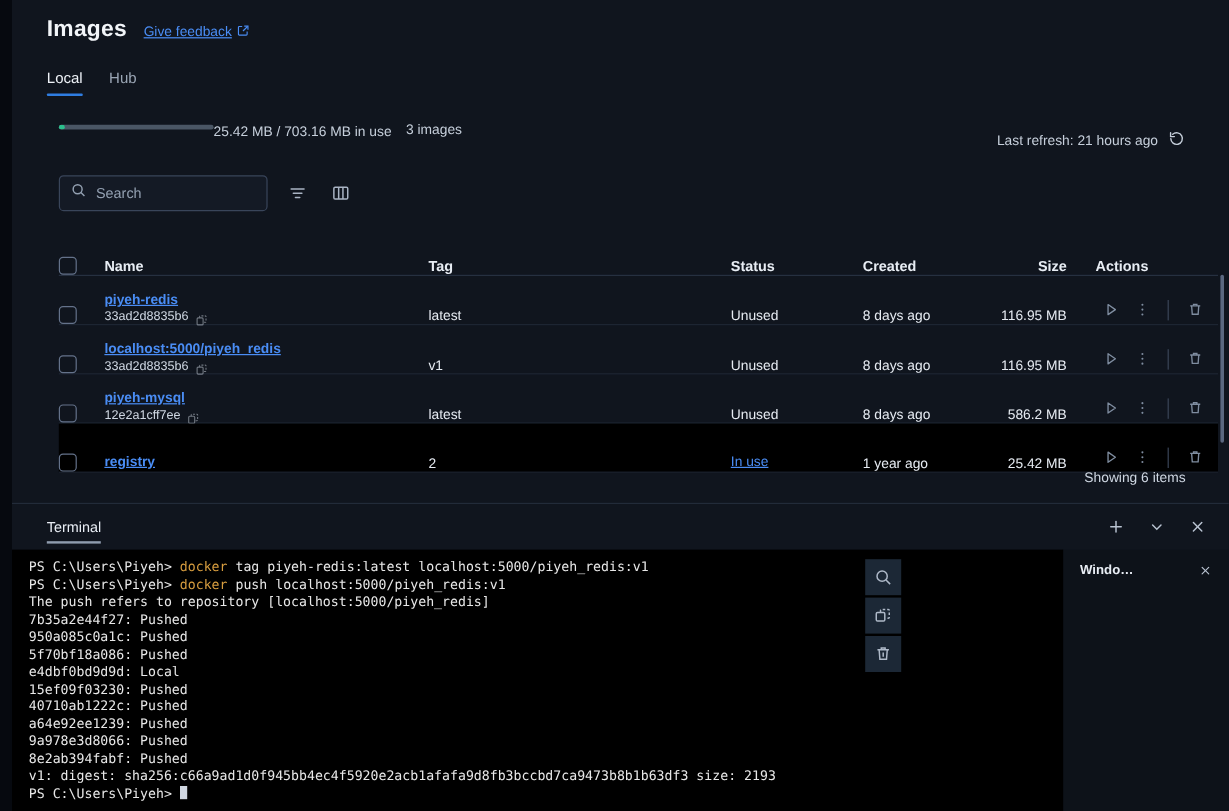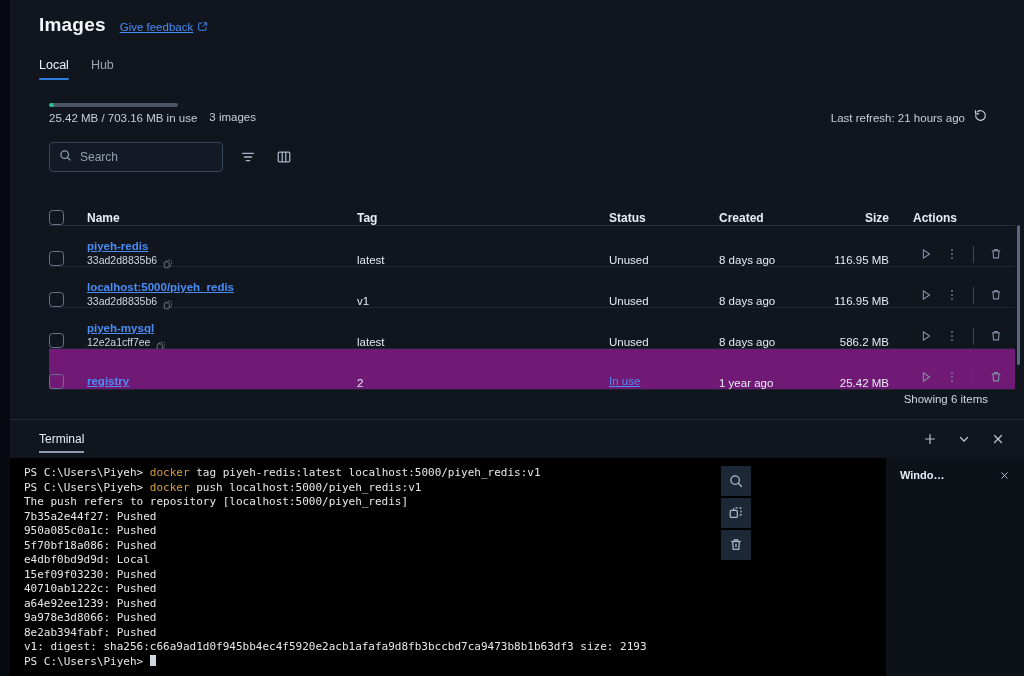--- a/index.html
+++ b/index.html
@@ -29,31 +29,31 @@
 
   .tabs { margin: 22px 0 0 29px; display: flex; gap: 22px; }
   .tab { font-size: 12.5px; color: #9aa5b4; padding-bottom: 8px; cursor: pointer; position: relative; }
   .tab.active { color: #eef2f7; }
   .tab.active::after {
     content: ""; position: absolute; left: 0; right: 0; bottom: 0;
     height: 2.5px; background: #2f7de1; border-radius: 2px;
   }
 
   .storage-row { margin: 23px 0 0 39px; display: flex; align-items: flex-end; gap: 12px; }
-  .storage-left { display: flex; flex-direction: column; gap: 5px; }
+  .storage-left { display: flex; flex-direction: row; }
   .bar { width: 129px; height: 4px; background: #4a5665; border-radius: 2px; overflow: hidden; position: relative; }
   .bar-fill { position: absolute; left: 0; top: 0; height: 100%; width: 5px; background: #2cbf8c; border-radius: 2px; }
   .storage-text { font-size: 11.5px; color: #c6cfdb; white-space: nowrap; }
   .images-count { font-size: 11.5px; color: #c6cfdb; padding-bottom: 1px; }
 
   .refresh { position: absolute; right: 36px; top: 108px; display: flex; align-items: center; gap: 8px; cursor: pointer; }
   .refresh-text { font-size: 11.5px; color: #c6cfdb; }
   .refresh svg { width: 15px; height: 15px; }
 
-  .toolbar { margin: 18px 0 0 39px; display: flex; align-items: center; gap: 14px; }
+  .toolbar { margin: 30px 0 0 39px; display: flex; align-items: center; gap: 14px; }
   .search-box {
     width: 174px; height: 30px; border: 1px solid #39455a; border-radius: 4px;
     background: #141a25; display: flex; align-items: center; padding: 0 9px; gap: 8px; cursor: text;
   }
   .search-box svg { width: 13px; height: 13px; flex: 0 0 13px; }
   .search-input {
     background: transparent; border: none; outline: none;
     font-family: "Liberation Sans", sans-serif; font-size: 12px; color: #e3e9f1; width: 100%;
   }
   .search-input::placeholder { color: #93a0b1; }
@@ -74,21 +74,21 @@
 
   .cb {
     width: 15px; height: 15px; border: 1.4px solid #64728a; border-radius: 3.5px;
     background: transparent; cursor: pointer;
   }
 
   .tbody { border-top: 1px solid #263040; }
   .trow.data {
     height: 41px; border-bottom: 1px solid #1d2532; position: relative;
   }
-  .trow.data.highlight { background: #701a75; }
+  .trow.data.highlight { background: #000000; }
   .name-cell { display: flex; flex-direction: column; gap: 2px; }
   .name-link { font-size: 11.5px; color: #4a8df5; text-decoration: underline; font-weight: bold; cursor: pointer; width: fit-content; }
   .id-line { display: flex; align-items: center; gap: 6px; }
   .img-id { font-size: 10.5px; color: #cfd7e2; }
   .copy-ic { width: 10px; height: 10px; opacity: .5; cursor: pointer; }
   .cell-txt { font-size: 11.5px; color: #e6ebf2; }
   .status-link { font-size: 11.5px; color: #4a8df5; text-decoration: underline; cursor: pointer; }
   .act { display: flex; align-items: center; }
   .act .ic { width: 30px; height: 24px; display: flex; align-items: center; justify-content: center; cursor: pointer; }
   .act .ic svg { width: 14px; height: 14px; }

